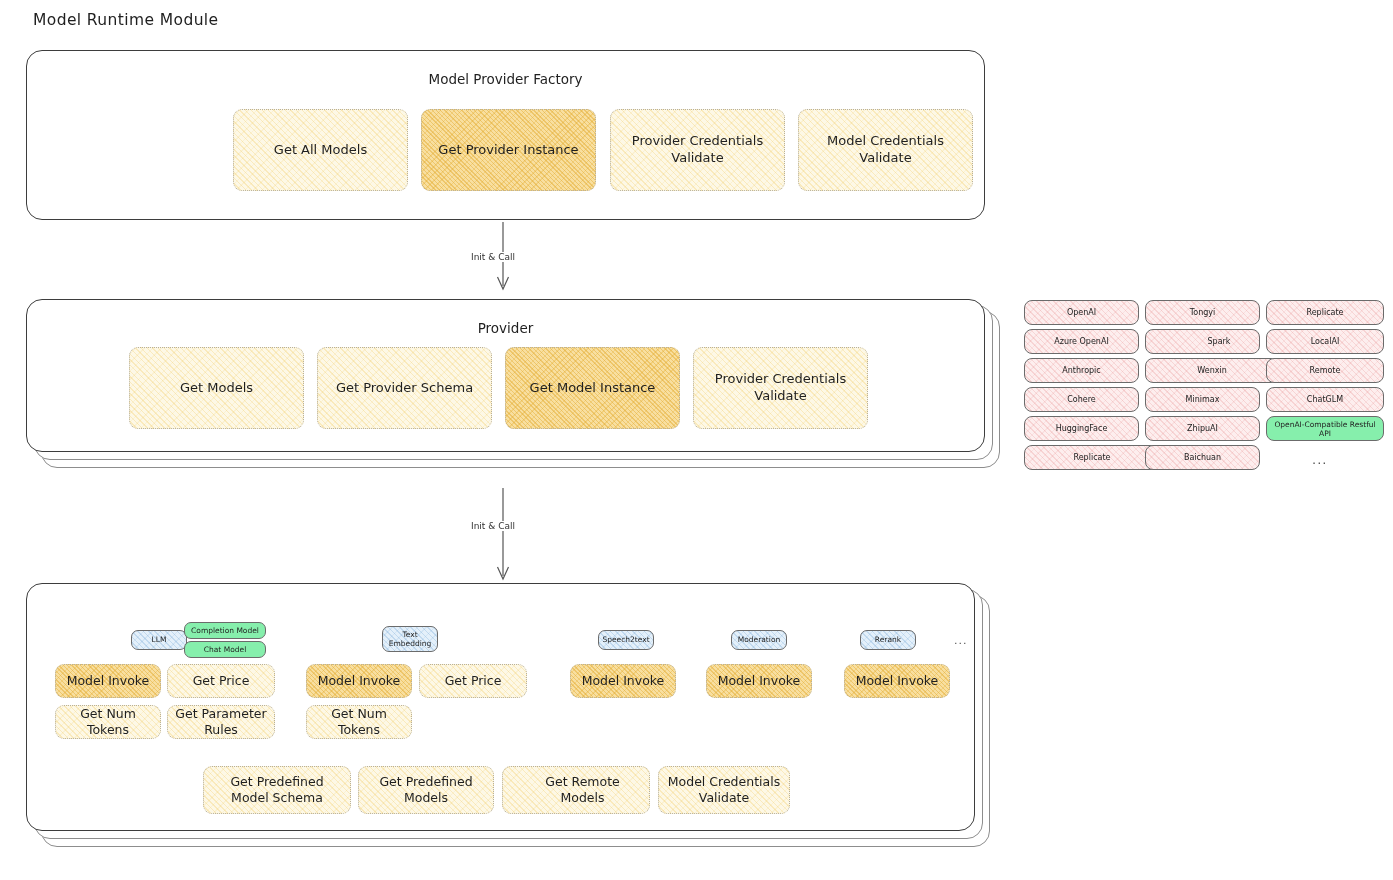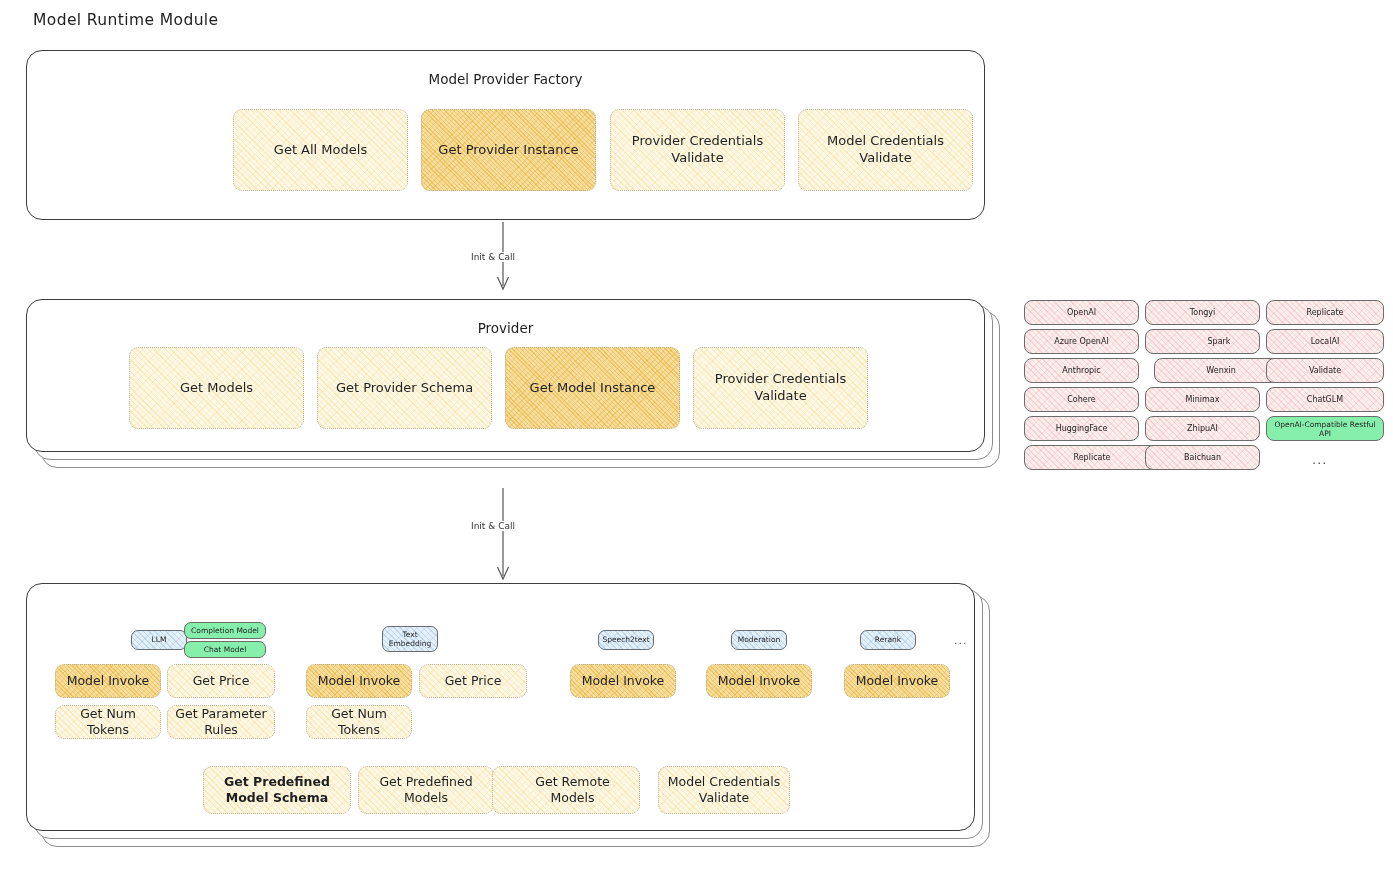--- a/index.html
+++ b/index.html
@@ -182,28 +182,28 @@
 
   <div class="provider-chip hatch-pink" style="left:0px;   top:0px;   width:115px; height:25px;">OpenAI</div>
   <div class="provider-chip hatch-pink" style="left:0px;   top:29px;  width:115px; height:25px;">Azure OpenAI</div>
   <div class="provider-chip hatch-pink" style="left:0px;   top:58px;  width:115px; height:25px;">Anthropic</div>
   <div class="provider-chip hatch-pink" style="left:0px;   top:87px;  width:115px; height:25px;">Cohere</div>
   <div class="provider-chip hatch-pink" style="left:0px;   top:116px; width:115px; height:25px;">HuggingFace</div>
   <div class="provider-chip hatch-pink" style="left:0px;   top:145px; width:136px; height:25px;">Replicate</div>
 
   <div class="provider-chip hatch-pink" style="left:121px; top:0px;   width:115px; height:25px;">Tongyi</div>
   <div class="provider-chip hatch-pink" style="left:121px; top:29px;  width:115px; height:25px;padding-left:36px;">Spark</div>
-  <div class="provider-chip hatch-pink" style="left:121px; top:58px;  width:134px; height:25px;margin-left:9px;">Wenxin</div>
+  <div class="provider-chip hatch-pink" style="left:121px; top:58px;  width:134px; height:25px;">Wenxin</div>
   <div class="provider-chip hatch-pink" style="left:121px; top:87px;  width:115px; height:25px;">Minimax</div>
   <div class="provider-chip hatch-pink" style="left:121px; top:116px; width:115px; height:25px;">ZhipuAI</div>
   <div class="provider-chip hatch-pink" style="left:121px; top:145px; width:115px; height:25px;">Baichuan</div>
 
   <div class="provider-chip hatch-pink" style="left:242px; top:0px;   width:118px; height:25px;">Replicate</div>
   <div class="provider-chip hatch-pink" style="left:242px; top:29px;  width:118px; height:25px;">LocalAI</div>
-  <div class="provider-chip hatch-pink" style="left:242px; top:58px;  width:118px; height:25px;">Validate</div>
+  <div class="provider-chip hatch-pink" style="left:242px; top:58px;  width:118px; height:25px;">Remote</div>
   <div class="provider-chip hatch-pink" style="left:242px; top:87px;  width:118px; height:25px;">ChatGLM</div>
   <div class="provider-chip hatch-white" style="left:242px; top:116px; width:118px; height:25px; font-size:7.5px;">OpenAI-Compatible Restful API</div>
 
   <div class="ellipsis" style="left:288px; top:152px;">...</div>
 </div>
 
 <div class="arrow-wrap" style="left:465px; top:488px; width:80px; height:95px;">
   <svg width="80" height="95" viewBox="0 0 80 95">
     <line x1="38" y1="0" x2="38" y2="88" stroke="#555" stroke-width="1.2"></line>
     <path d="M32.5,79 L38,91 L43.5,79" fill="none" stroke="#555" stroke-width="1.2"></path>
@@ -236,17 +236,17 @@
   <div class="node mid hatch-amber" style="left:543px; top:80px; width:106px; height:34px;">Model Invoke</div>
 
   <div class="chip hatch-blue" style="left:704px; top:46px; width:56px; height:20px;">Moderation</div>
   <div class="node mid hatch-amber" style="left:679px; top:80px; width:106px; height:34px;">Model Invoke</div>
 
   <div class="chip hatch-blue" style="left:833px; top:46px; width:56px; height:20px;">Rerank</div>
   <div class="node mid hatch-amber" style="left:817px; top:80px; width:106px; height:34px;">Model Invoke</div>
 
   <div class="ellipsis" style="left:927px; top:50px; font-size:11px;">...</div>
 
-  <div class="node mid hatch-pale" style="left:176px; top:182px; width:148px; height:48px;font-weight:bold;">Get Predefined Model Schema</div>
+  <div class="node mid hatch-pale" style="left:176px; top:182px; width:148px; height:48px;">Get Predefined Model Schema</div>
   <div class="node mid hatch-pale" style="left:331px; top:182px; width:136px; height:48px;">Get Predefined Models</div>
-  <div class="node mid hatch-pale" style="left:465px; top:182px; width:148px; height:48px;padding-left:19px;">Get Remote Models</div>
+  <div class="node mid hatch-pale" style="left:475px; top:182px; width:148px; height:48px;padding-left:19px;">Get Remote Models</div>
   <div class="node mid hatch-pale" style="left:631px; top:182px; width:132px; height:48px;">Model Credentials Validate</div>
 </div>
 
 </body></html>

